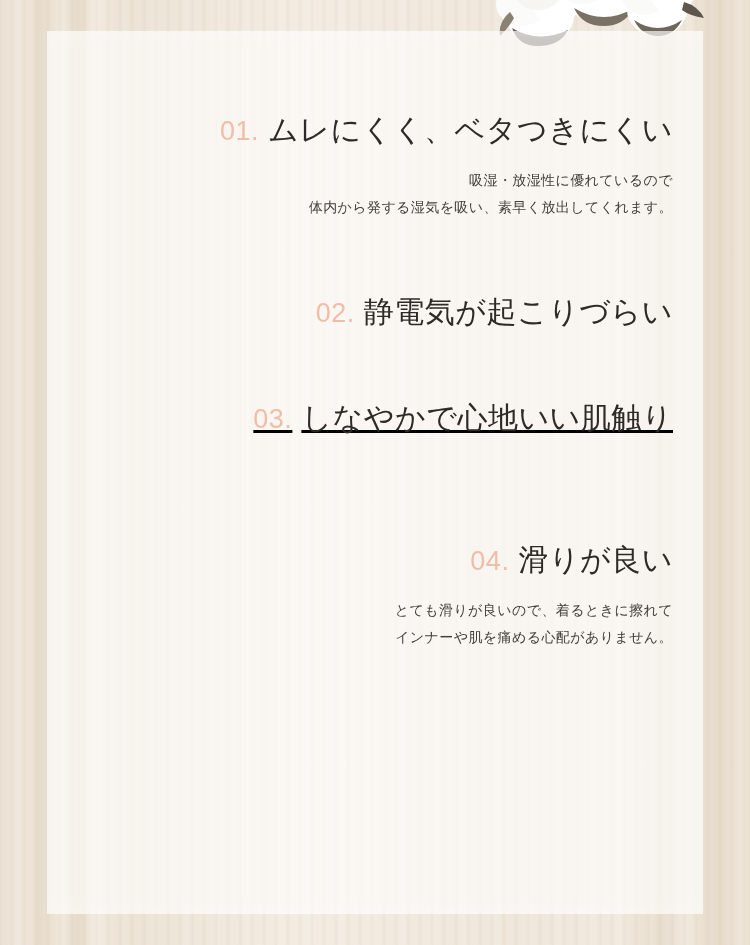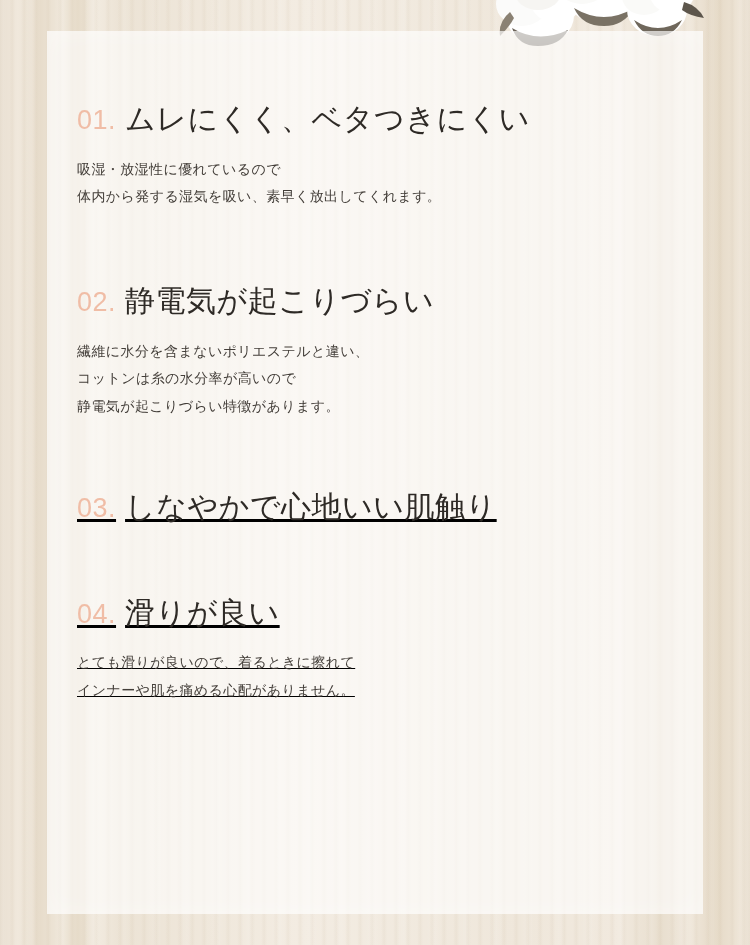--- a/index.html
+++ b/index.html
@@ -72,26 +72,26 @@
     top: 31px;
     width: 656px;
     height: 883px;
     background: rgba(255,255,255,0.62);
     box-shadow: 0 0 28px rgba(255,255,255,0.35) inset;
   }
 
   .content {
     position: absolute;
     left: 47px;
-    top: 20px;
+    top: 31px;
     width: 656px;
     height: 883px;
     box-sizing: border-box;
     padding: 78px 30px 40px 30px;
-    text-align: left;
+    text-align: right;
   }
 
   .block { margin-bottom: 58px; }
   .block:last-child { margin-bottom: 0; }
 
   .headline {
     font-family: "DejaVu Sans", "Liberation Sans", sans-serif;
     font-size: 30px;
     line-height: 1.25;
     color: #2e2a26;
@@ -113,21 +113,21 @@
     line-height: 1.95;
     color: #433e39;
     letter-spacing: 0.4px;
     margin: 0;
     white-space: pre-line;
   }
 
   .b1 { margin-top: 2px; }
   .b2 { margin-top: 72px; }
   .b3 { margin-top: 68px; text-decoration: underline; }
-  .b4 { margin-top: 68px; text-decoration: underline; }
+  .b4 { margin-top: 104px; }
 </style>
 </head>
 <body>
 
 <div class="page">
   <div class="grain"></div>
 
   <svg class="cotton" viewBox="0 0 270 150">
     <g>
 
@@ -157,23 +157,20 @@
   <div class="content">
 
     <div class="block b1">
       <h2 class="headline"><span class="num">01.</span><span>ムレにくく、ベタつきにくい</span></h2>
       <p class="body-text">吸湿・放湿性に優れているので
 体内から発する湿気を吸い、素早く放出してくれます。</p>
     </div>
 
     <div class="block b2">
       <h2 class="headline"><span class="num">02.</span><span>静電気が起こりづらい</span></h2>
-      <p class="body-text">繊維に水分を含まないポリエステルと違い、
-コットンは糸の水分率が高いので
-静電気が起こりづらい特徴があります。</p>
     </div>
 
     <div class="block b3">
       <h2 class="headline"><span class="num">03.</span><span>しなやかで心地いい肌触り</span></h2>
     </div>
 
     <div class="block b4">
       <h2 class="headline"><span class="num">04.</span><span>滑りが良い</span></h2>
       <p class="body-text">とても滑りが良いので、着るときに擦れて
 インナーや肌を痛める心配がありません。</p>

